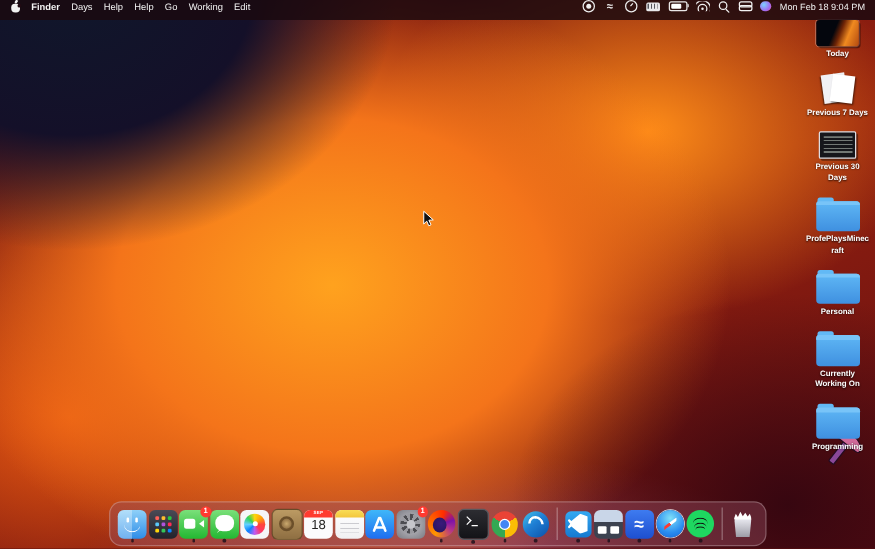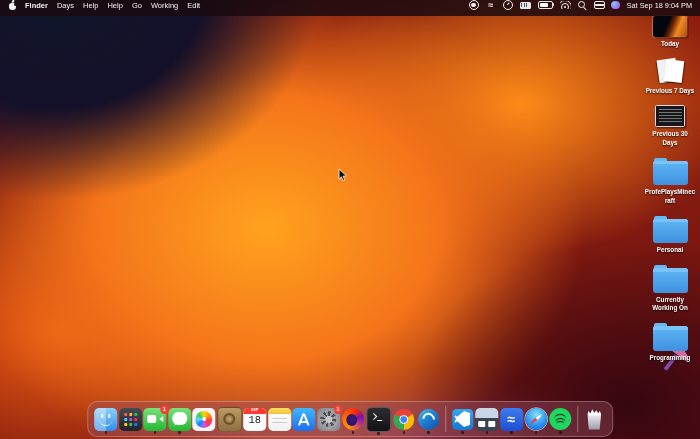--- a/index.html
+++ b/index.html
@@ -168,21 +168,21 @@
   .i-minecraft{background:linear-gradient(#bb9a63,#8f6f42);border:0.8px solid rgba(70,45,20,.55);}
   .i-minecraft::before{content:"";position:absolute;inset:5.5px;border-radius:50%;
     border:2px solid #6b4f2a;background:radial-gradient(#caa96e,#7a5a33);}
 
   .i-calendar{background:#fbfbfd;overflow:hidden;}
   .i-calendar::before{content:"";position:absolute;top:0;left:0;right:0;height:6.5px;
     background:#ff3b30;}
   .cal-month{position:absolute;top:0.8px;left:0;right:0;text-align:center;font-size:3.6px;
     font-weight:700;color:#fff;letter-spacing:.3px;z-index:2;}
   .cal-day{position:absolute;top:6.5px;left:0;right:0;text-align:center;font-size:10.5px;
-    color:#222;z-index:2;font-family:Liberation Mono, monospace;}
+    color:#222;z-index:2;}
 
   .i-notes{background:linear-gradient(#ffffff,#f0f0f2);}
   .i-notes::before{content:"";position:absolute;top:0;left:0;right:0;height:6px;
     background:linear-gradient(#f9dd56,#f3c63c);border-radius:5px 5px 0 0;}
   .i-notes::after{content:"";position:absolute;left:4px;right:4px;top:10.5px;height:8px;
     background:repeating-linear-gradient(#cbcbd0 0 1px,transparent 1px 4px);}
 
   .i-appstore{background:linear-gradient(#3fb7f9,#1e6ef0);}
   .i-appstore::before{content:"";position:absolute;left:8.3px;top:5px;width:2.2px;height:13px;
     background:#fff;border-radius:1px;transform:rotate(22deg);}
@@ -282,21 +282,21 @@
     <span class="si si-wave">≈</span>
     <span class="si si-timer"></span>
     <span class="si si-kb"></span>
     <span class="si si-batt"></span>
     <span class="si si-wifi">
         <i></i>
       </span>
     <span class="si si-search"></span>
     <span class="si si-cc"></span>
     <span class="si si-siri"></span>
-    <span class="mb-clock">Sat Sep 18 9:04 PM</span>
+    <span class="mb-clock">Mon Feb 18 9:04 PM</span>
   </div>
 </header>
 
 <aside class="desktopicons">
   <div class="dentry">
     <div class="ic-today"></div>
     <div class="dlabel">Today</div>
   </div>
   <div class="dentry">
     <div class="ic-7days"></div>

